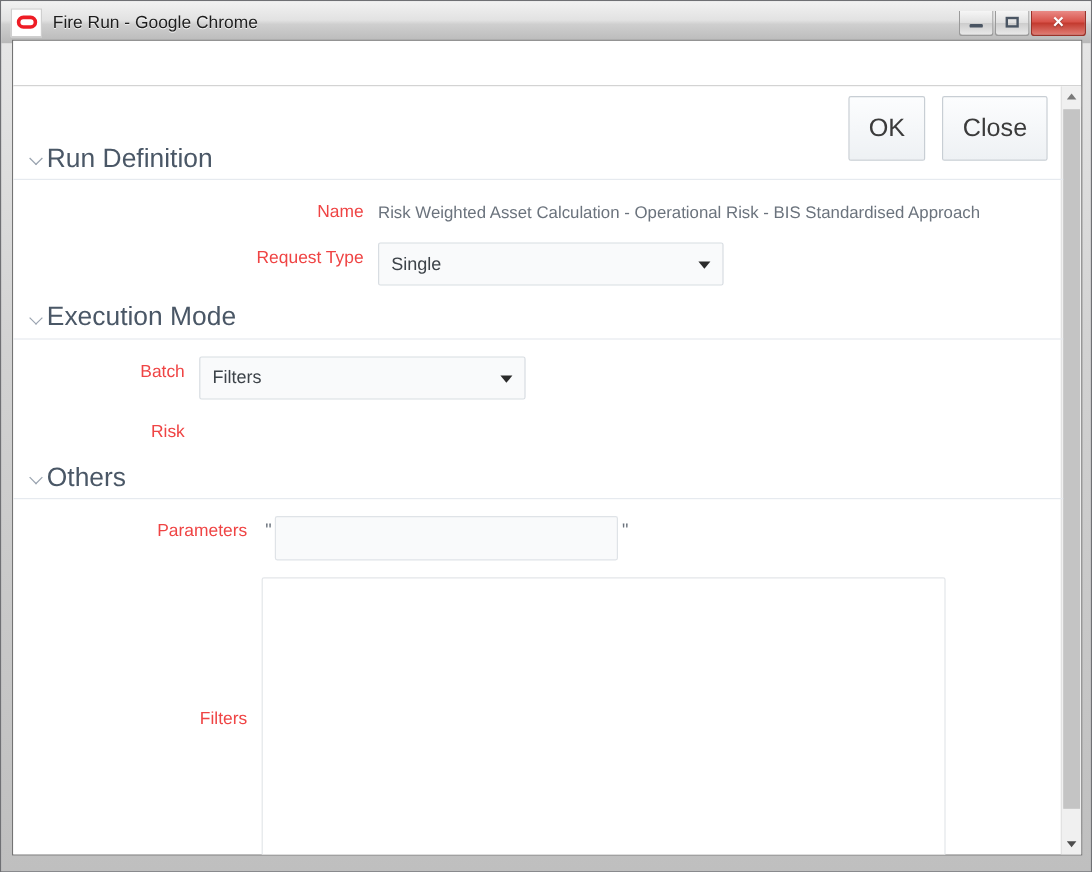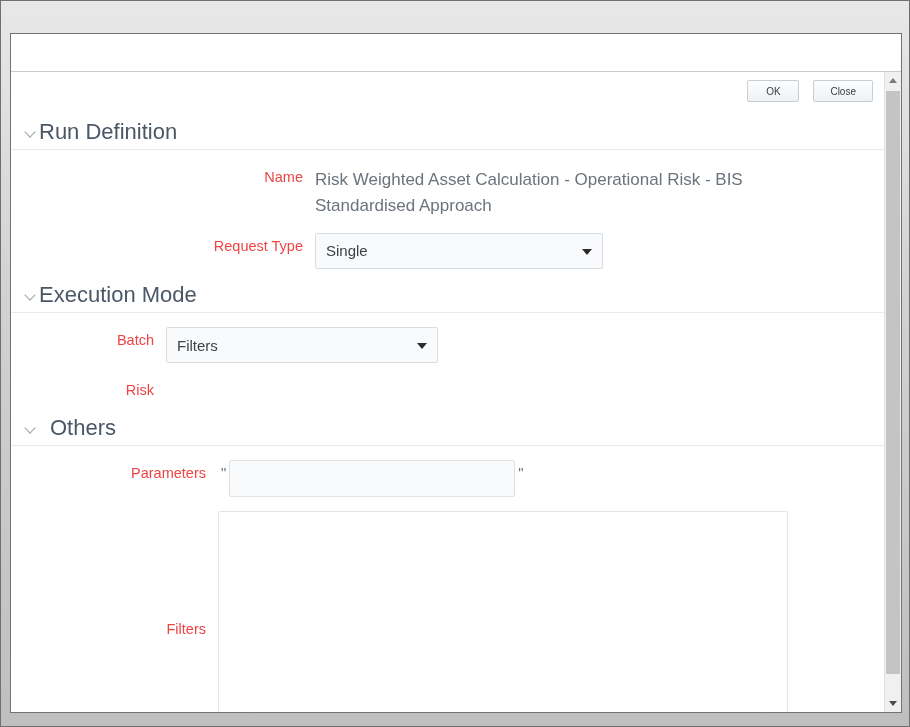--- a/index.html
+++ b/index.html
@@ -180,28 +180,28 @@
   
   .toolbar-row {
     position: absolute;
     right: 28px;
     top: 8px;
     display: flex;
     gap: 14px;
   }
   .tb-btn {
     min-width: 52px;
-    height: 22px;
+    height: 54px;
     padding: 0 16px;
     box-sizing: border-box;
     background: linear-gradient(to bottom, #fcfdfe 0%, #eef1f4 100%);
     border: 1px solid #c8ced4;
     border-radius: 2px;
     color: #3b3b3b;
-    font-size: 10px;
+    font-size: 21px;
     display: flex;
     align-items: center;
     justify-content: center;
     cursor: pointer;
   }
 
   .form {
     position: absolute;
     left: 0;
     top: 48px;
@@ -257,21 +257,21 @@
   }
   .field-label.narrow { width: 155px; }
   .field-label.params { width: 207px; }
   .field-label.filters {
     width: 207px;
     padding-top: 0;
     align-self: center;
   }
 
   .field-value-text {
-    font-size: 17px;
+    font-size: 14px;
     color: #6b737d;
     line-height: 1.52;
     max-width: 520px;
     padding-top: 3px;
   }
 
   .select {
     position: relative;
     height: 36px;
     box-sizing: border-box;
@@ -336,20 +336,39 @@
     padding: 6px 8px;
     outline: none;
     resize: none;
   }
 </style>
 </head>
 <body>
 
 <div class="window">
 
+  <div class="titlebar">
+    <div class="title-left">
+      <span class="oracle-logo">
+        <span class="ring"></span>
+      </span>
+      <span class="title-text">Fire Run - Google Chrome</span>
+    </div>
+    <div class="winbtns">
+      <div class="winbtn">
+        <span class="min-glyph"></span>
+      </div>
+      <div class="winbtn">
+        <span class="max-glyph"></span>
+      </div>
+      <div class="winbtn close">
+        <span class="x-glyph">×</span>
+      </div>
+    </div>
+  </div>
 
   <div class="client">
 
     <div class="browser-toolbar"></div>
 
     <div class="page">
 
       <div class="pagescroll">
         <div class="sb-arrow up">
           <span class="tri"></span>
@@ -395,21 +414,21 @@
           <div class="select mid">
             <span>Filters</span>
             <span class="caret"></span>
           </div>
         </div>
 
         <div class="field-row">
           <div class="field-label narrow">Risk</div>
         </div>
 
-        <div class="section-header" style="margin-top:18px;gap:11px;">
+        <div class="section-header" style="margin-top:18px;">
           <span class="chev"></span>
           <span class="section-title">Others</span>
         </div>
 
         <div class="field-row">
           <div class="field-label params">Parameters</div>
           <div class="param-wrap">
             <span class="quote">"</span>
             <input class="text-input" type="text" value="" style="">
             <span class="quote">"</span>

